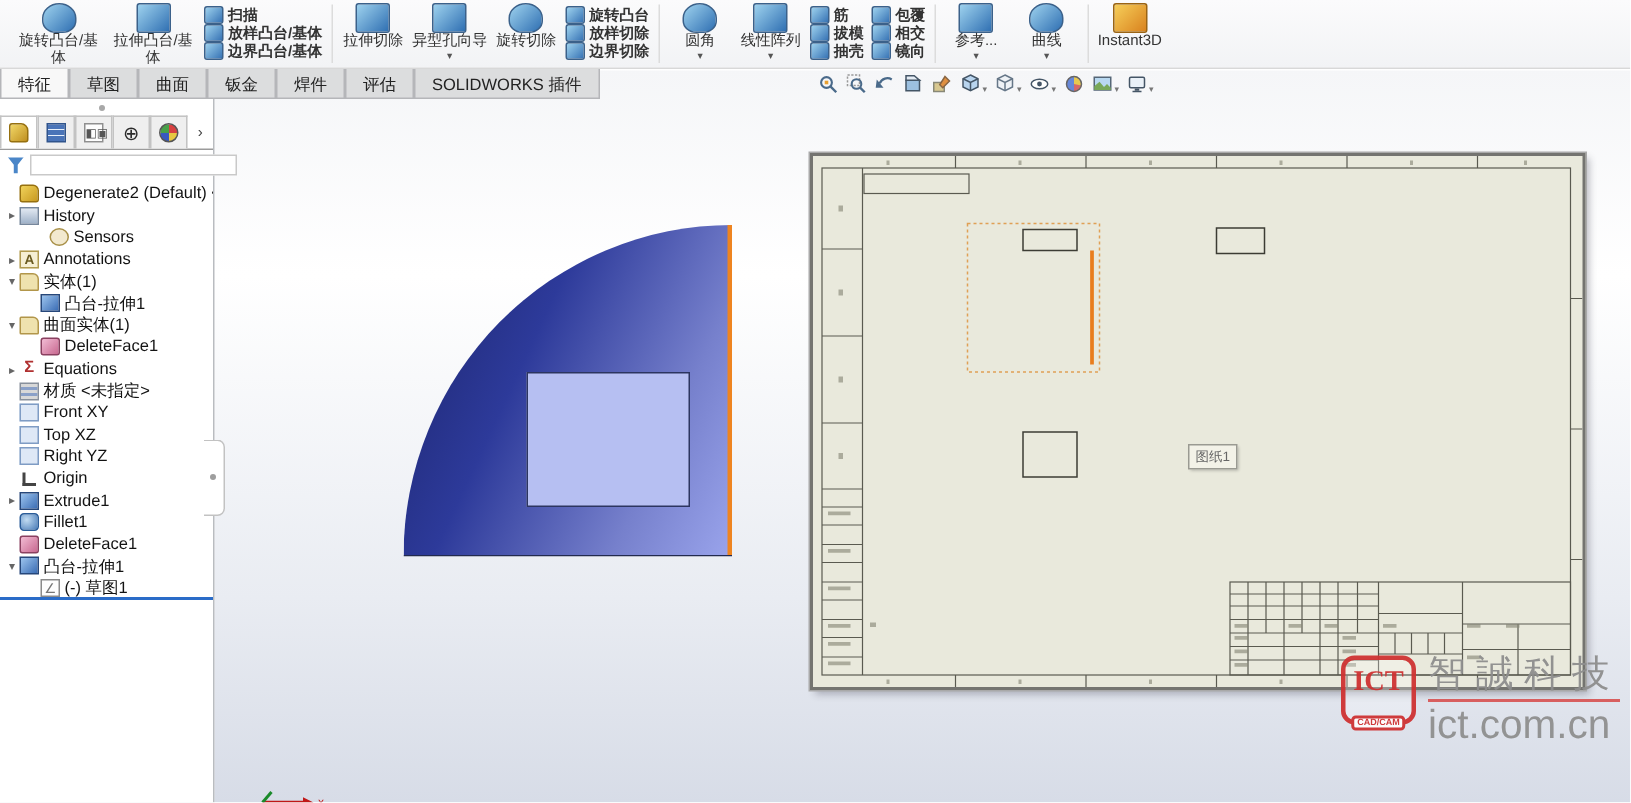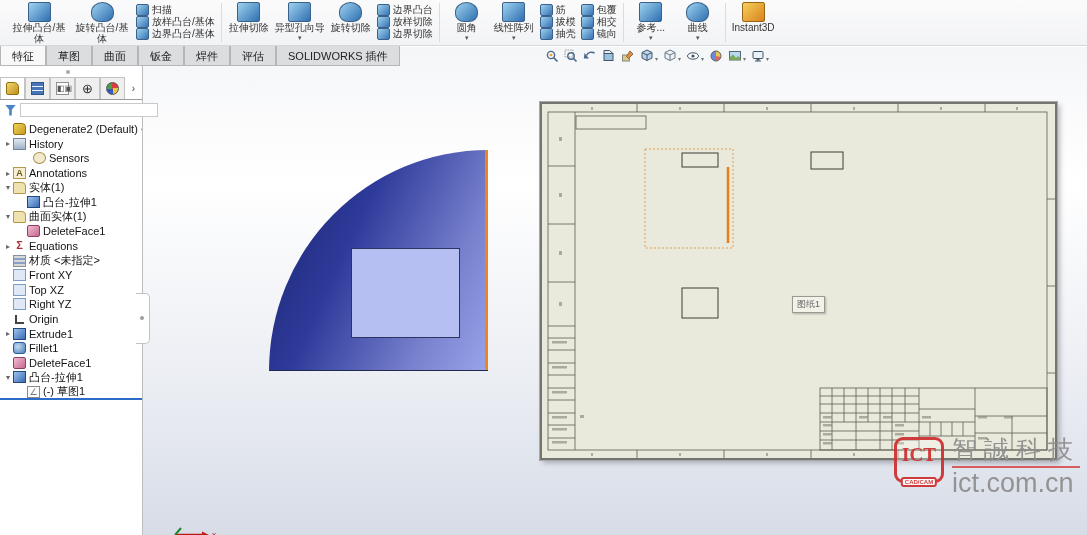--- a/index.html
+++ b/index.html
@@ -13,21 +13,21 @@
   .rgroup{display:flex;align-items:flex-start;padding:2px 6px;gap:5px;}
   .rsep{width:1px;background:#dcdcdc;margin:3px 0;}
   .bigbtn{display:flex;flex-direction:column;align-items:center;min-width:42px;max-width:58px;gap:1px;}
   .bicon{width:21px;height:18px;background:linear-gradient(135deg,#9ed2ee,#2f6fb2);
          border:1px solid #3b618a;border-radius:2px;}
   .bicon.rnd{border-radius:50% 50% 40% 40%;}
   .bicon.i3d{background:linear-gradient(135deg,#f6cf5a,#d9821e);border-color:#9a6414;}
   .blabel{font-size:10px;line-height:10.5px;text-align:center;color:#333;word-break:break-all;}
   .caret{font-size:7px;line-height:6px;color:#555;}
   .stack{display:flex;flex-direction:column;justify-content:space-between;padding:2px 0;height:40px;box-sizing:border-box;}
-  .smallbtn{display:flex;align-items:center;gap:3px;font-size:10px;color:#333;height:12px;white-space:nowrap;}
+  .smallbtn{display:flex;align-items:center;gap:3px;font-size:10px;color:#333;height:12px;white-space:nowrap;font-weight:bold;}
   .sicon{width:11px;height:10px;flex:none;background:linear-gradient(135deg,#9ed2ee,#3672b4);
          border:1px solid #3b618a;border-radius:2px;}
 
   
   .tabsrow{position:absolute;top:46px;left:0;height:20px;display:flex;z-index:6;}
   .tab{font-size:11px;padding:3px 11px 3px;background:#dcddde;border:1px solid #b5b6b9;border-top:none;
        color:#222;white-space:nowrap;text-align:center;}
   .tab.active{background:#f8f8f8;}
 
   
@@ -119,26 +119,26 @@
 </style>
 </head>
 <body>
 
 <div class="app">
 
   <div class="ribbon">
     <div style="display:flex;">
         <div class="rgroup">
           <div class="bigbtn">
+            <span class="bicon rnd"></span>
+            <span class="blabel">旋转凸台/基体</span>
+          </div>
+          <div class="bigbtn">
             <span class="bicon"></span>
             <span class="blabel">拉伸凸台/基体</span>
-          </div>
-          <div class="bigbtn">
-            <span class="bicon rnd"></span>
-            <span class="blabel">旋转凸台/基体</span>
           </div>
           <div class="stack">
             <div class="smallbtn">
               <span class="sicon"></span>
               <span>扫描</span>
             </div>
             <div class="smallbtn">
               <span class="sicon"></span>
               <span>放样凸台/基体</span>
             </div>
@@ -159,21 +159,21 @@
             <span class="blabel">异型孔向导</span>
             <span class="caret">▾</span>
           </div>
           <div class="bigbtn">
             <span class="bicon rnd"></span>
             <span class="blabel">旋转切除</span>
           </div>
           <div class="stack">
             <div class="smallbtn">
               <span class="sicon"></span>
-              <span>边界凸台</span>
+              <span>旋转凸台</span>
             </div>
             <div class="smallbtn">
               <span class="sicon"></span>
               <span>放样切除</span>
             </div>
             <div class="smallbtn">
               <span class="sicon"></span>
               <span>边界切除</span>
             </div>
           </div>

